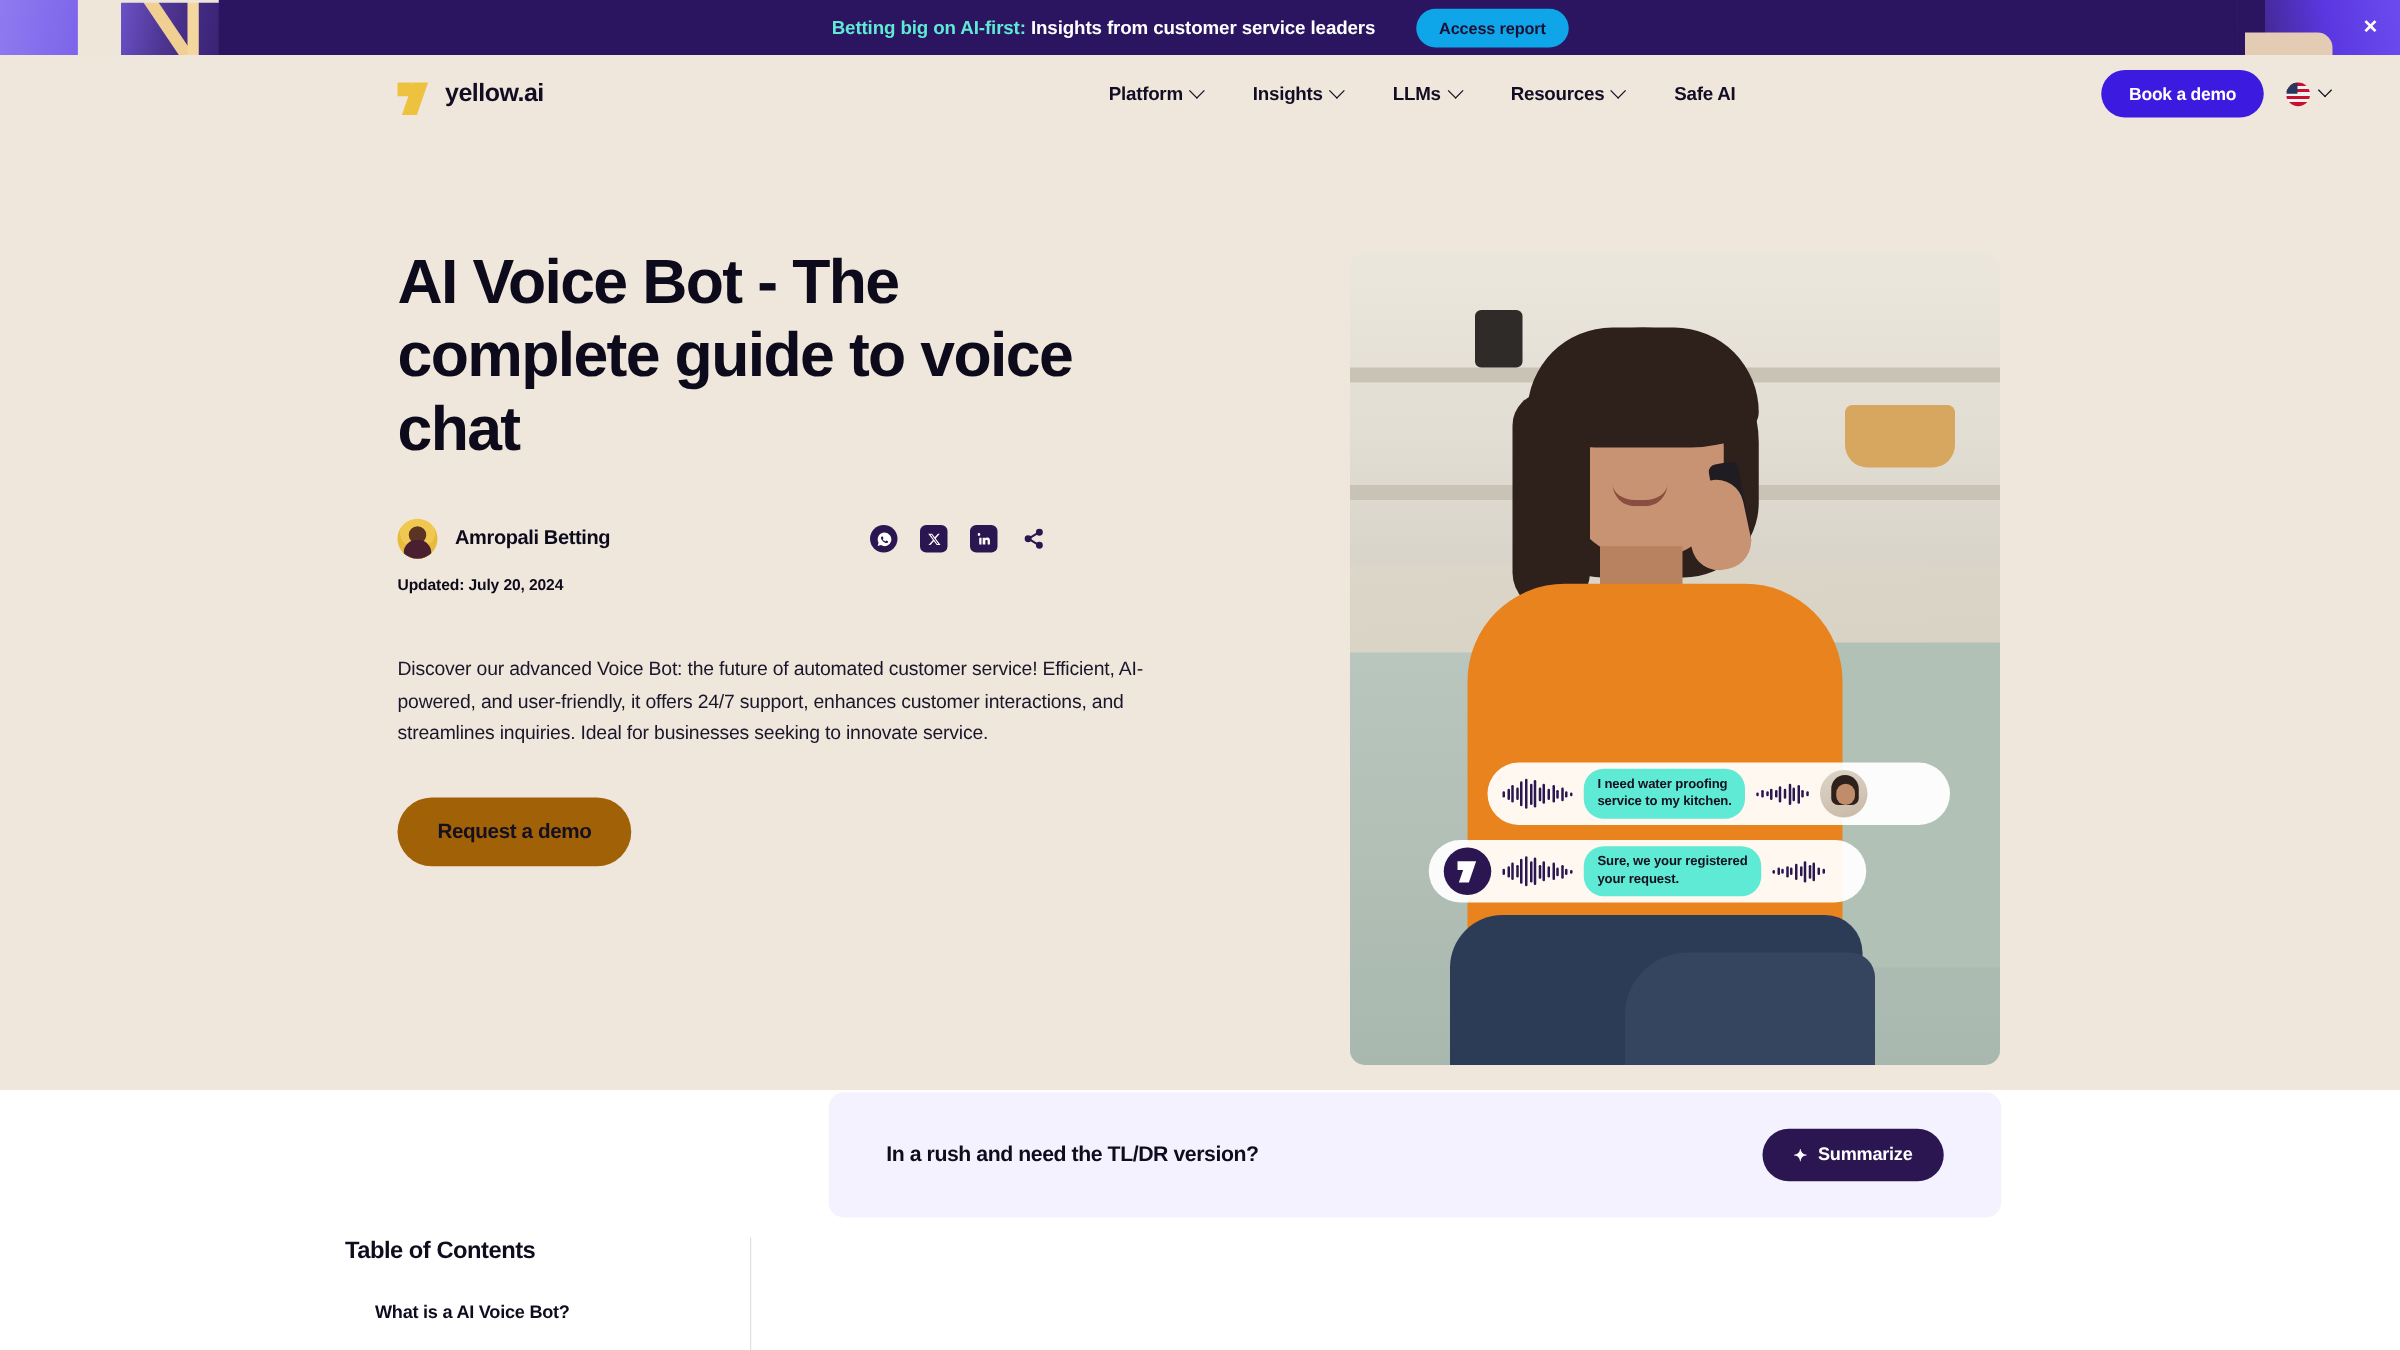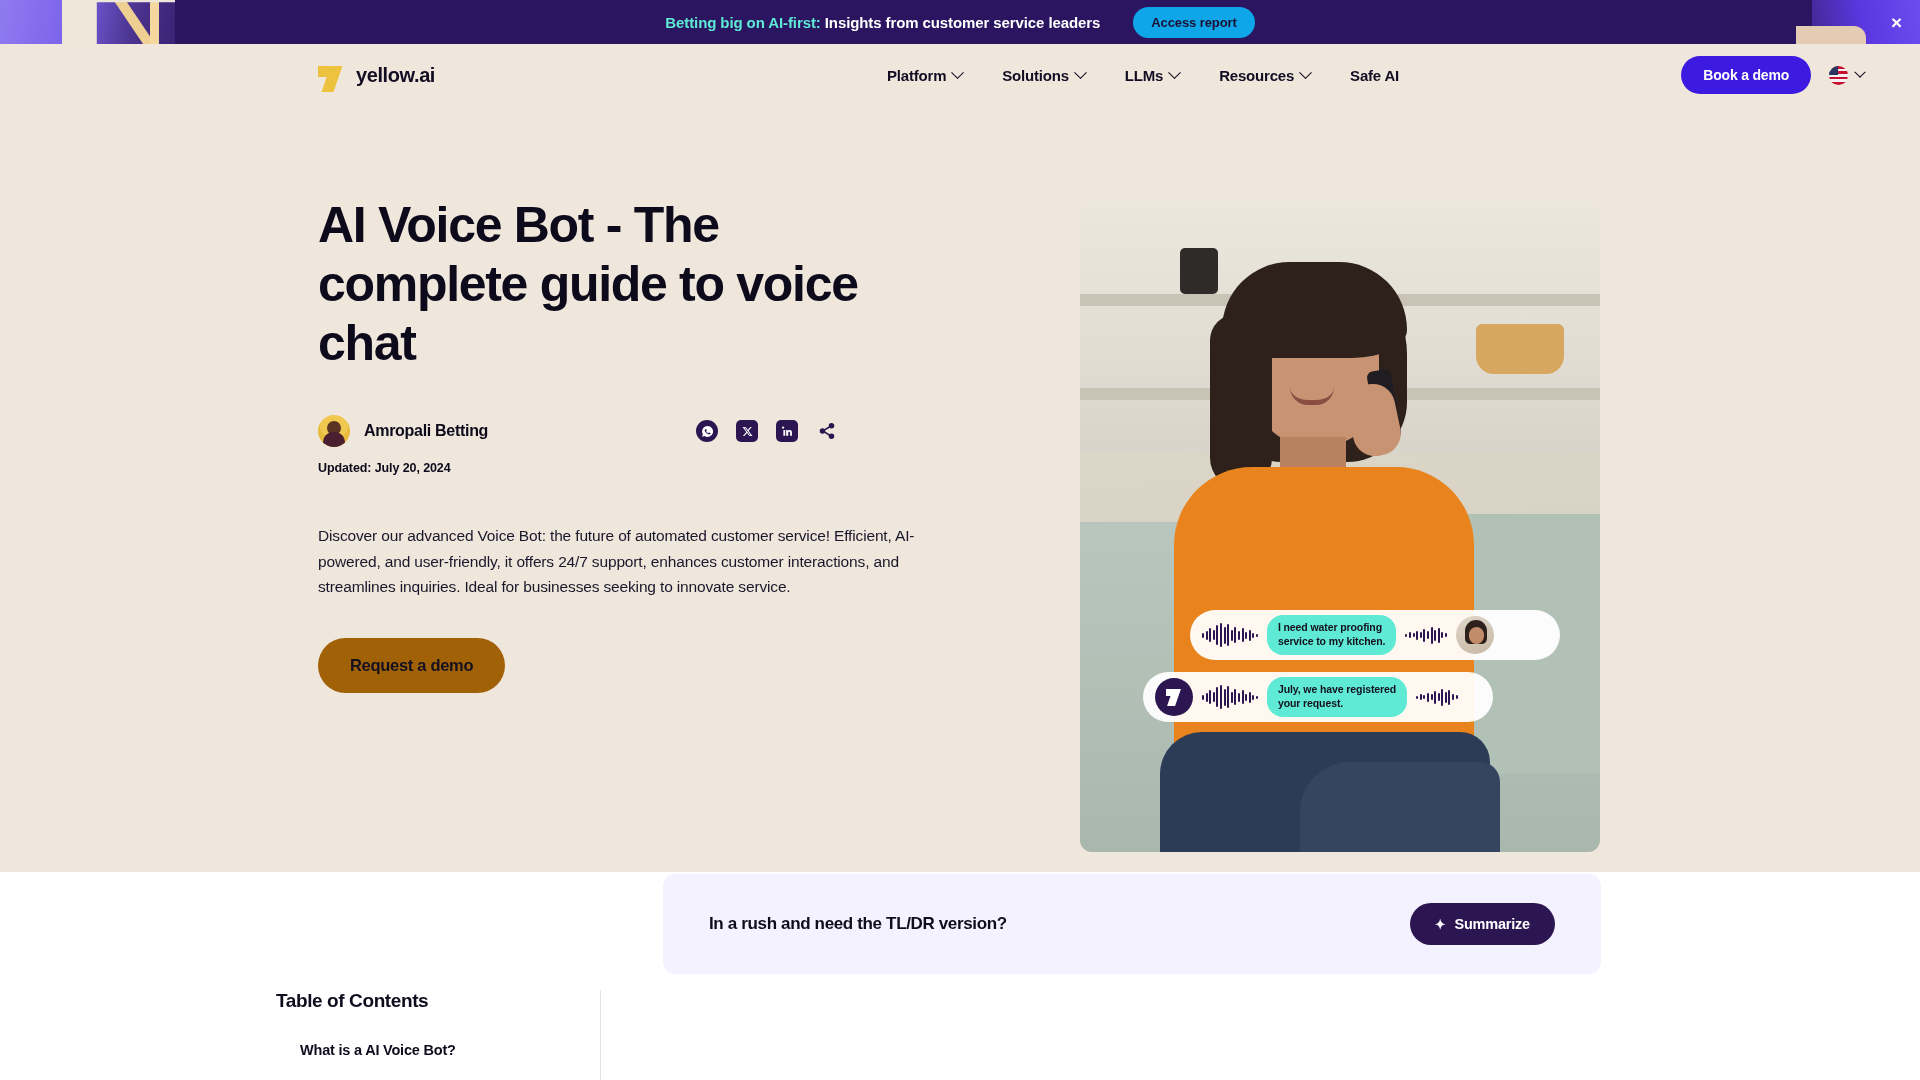--- a/index.html
+++ b/index.html
@@ -353,21 +353,21 @@
       </div>
       <span class="brand-name">yellow.ai</span>
     </div>
 
     <div class="nav-links">
       <div class="nav-item">
         <span>Platform</span>
         <span class="chev"></span>
       </div>
       <div class="nav-item">
-        <span>Solutions</span>
+        <span>Insights</span>
         <span class="chev"></span>
       </div>
       <div class="nav-item">
         <span>LLMs</span>
         <span class="chev"></span>
       </div>
       <div class="nav-item">
         <span>Resources</span>
         <span class="chev"></span>
       </div>
@@ -504,21 +504,21 @@
           <i style="height:22px"></i>
         <i style="height:11px"></i>
           <i style="height:16px"></i>
           <i style="height:9px"></i>
           <i style="height:14px"></i>
         <i style="height:7px"></i>
           <i style="height:11px"></i>
           <i style="height:5px"></i>
           <i style="height:3px"></i>
       </div>
-      <div class="bubble-text">July, we have registered
+      <div class="bubble-text">Sure, we your registered
 your request.</div>
       <div class="wave">
         <i style="height:3px"></i>
           <i style="height:6px"></i>
           <i style="height:4px"></i>
           <i style="height:9px"></i>
         <i style="height:6px"></i>
           <i style="height:13px"></i>
           <i style="height:8px"></i>
           <i style="height:17px"></i>

